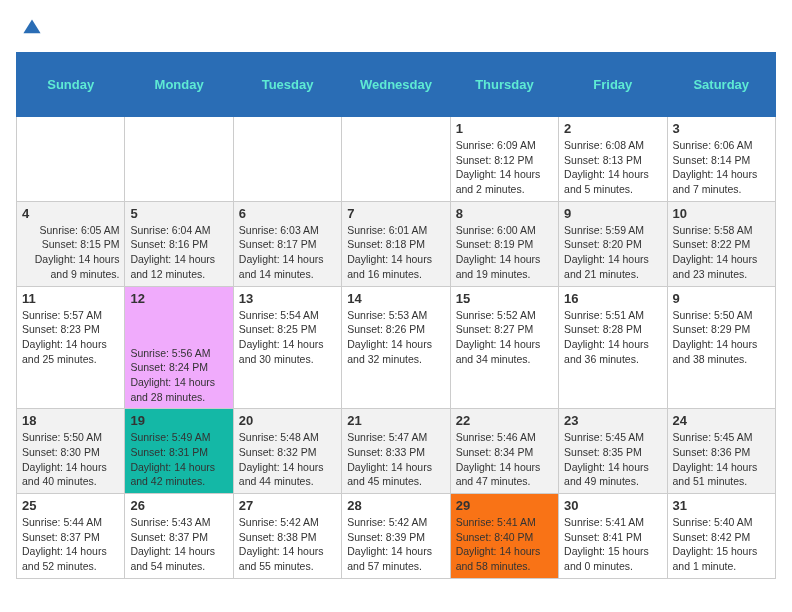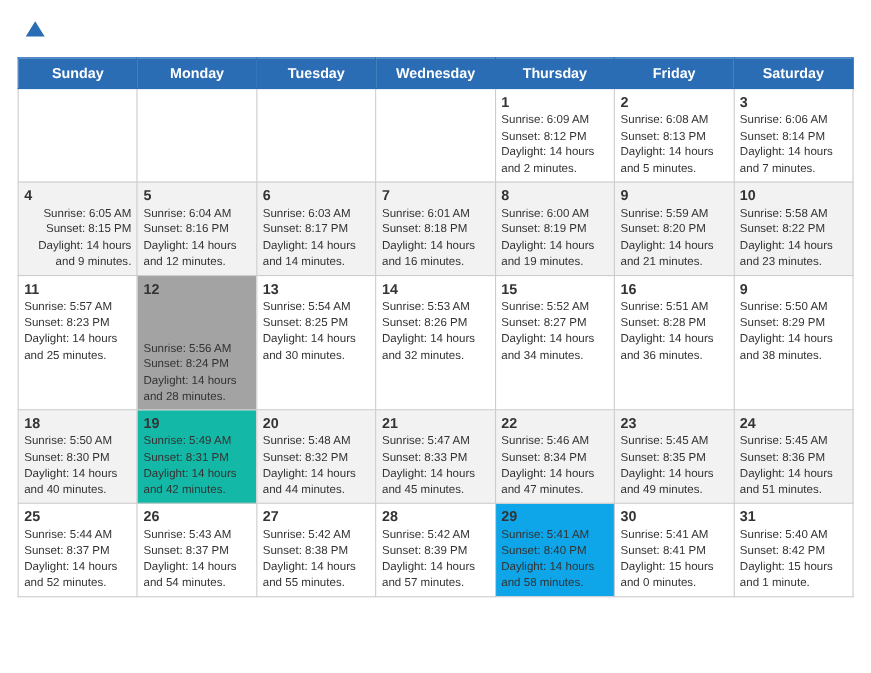--- a/index.html
+++ b/index.html
@@ -52,23 +52,23 @@
       font-size: 16px;
       color: #333;
     }
     .calendar {
       width: 100%;
       border-collapse: collapse;
       font-size: 11px;
     }
     .calendar th {
       background: #2a6db5;
-      color: #ffffff;
+      color: #5eead4;
       text-align: center;
-      padding: 6px 4px;
+      padding: 24px 4px;
       font-size: 13px;
       font-weight: bold;
       border: 1px solid #2a6db5;
     }
     .calendar td {
       border: 1px solid #ccc;
       vertical-align: top;
       padding: 4px 5px;
       width: 14.28%;
       min-height: 80px;
@@ -209,21 +209,21 @@
         </td>
       </tr>
       <tr>
         <td style="background: rgb(255, 255, 255);">
           <span class="day-num">11</span>
           <div class="day-info" style="white-space: pre-line;">Sunrise: 5:57 AM
 Sunset: 8:23 PM
 Daylight: 14 hours
 and 25 minutes.</div>
         </td>
-        <td style="background: #a3a3a3;">
+        <td style="background: #f0abfc;">
           <span class="day-num">12</span>
           <div class="day-info" style="white-space: pre-line; margin-top: 40px;">Sunrise: 5:56 AM
 Sunset: 8:24 PM
 Daylight: 14 hours
 and 28 minutes.</div>
         </td>
         <td style="background: rgb(255, 255, 255);">
           <span class="day-num">13</span>
           <div class="day-info" style="white-space: pre-line;">Sunrise: 5:54 AM
 Sunset: 8:25 PM
@@ -332,21 +332,21 @@
 Daylight: 14 hours
 and 55 minutes.</div>
         </td>
         <td style="background: rgb(255, 255, 255);">
           <span class="day-num">28</span>
           <div class="day-info" style="white-space: pre-line;">Sunrise: 5:42 AM
 Sunset: 8:39 PM
 Daylight: 14 hours
 and 57 minutes.</div>
         </td>
-        <td style="background: #0ea5e9; margin-left: 32px;">
+        <td style="background: #f97316; margin-left: 32px;">
           <span class="day-num">29</span>
           <div class="day-info" style="white-space: pre-line;">Sunrise: 5:41 AM
 Sunset: 8:40 PM
 Daylight: 14 hours
 and 58 minutes.</div>
         </td>
         <td style="background: rgb(255, 255, 255);">
           <span class="day-num">30</span>
           <div class="day-info" style="white-space: pre-line;">Sunrise: 5:41 AM
 Sunset: 8:41 PM

